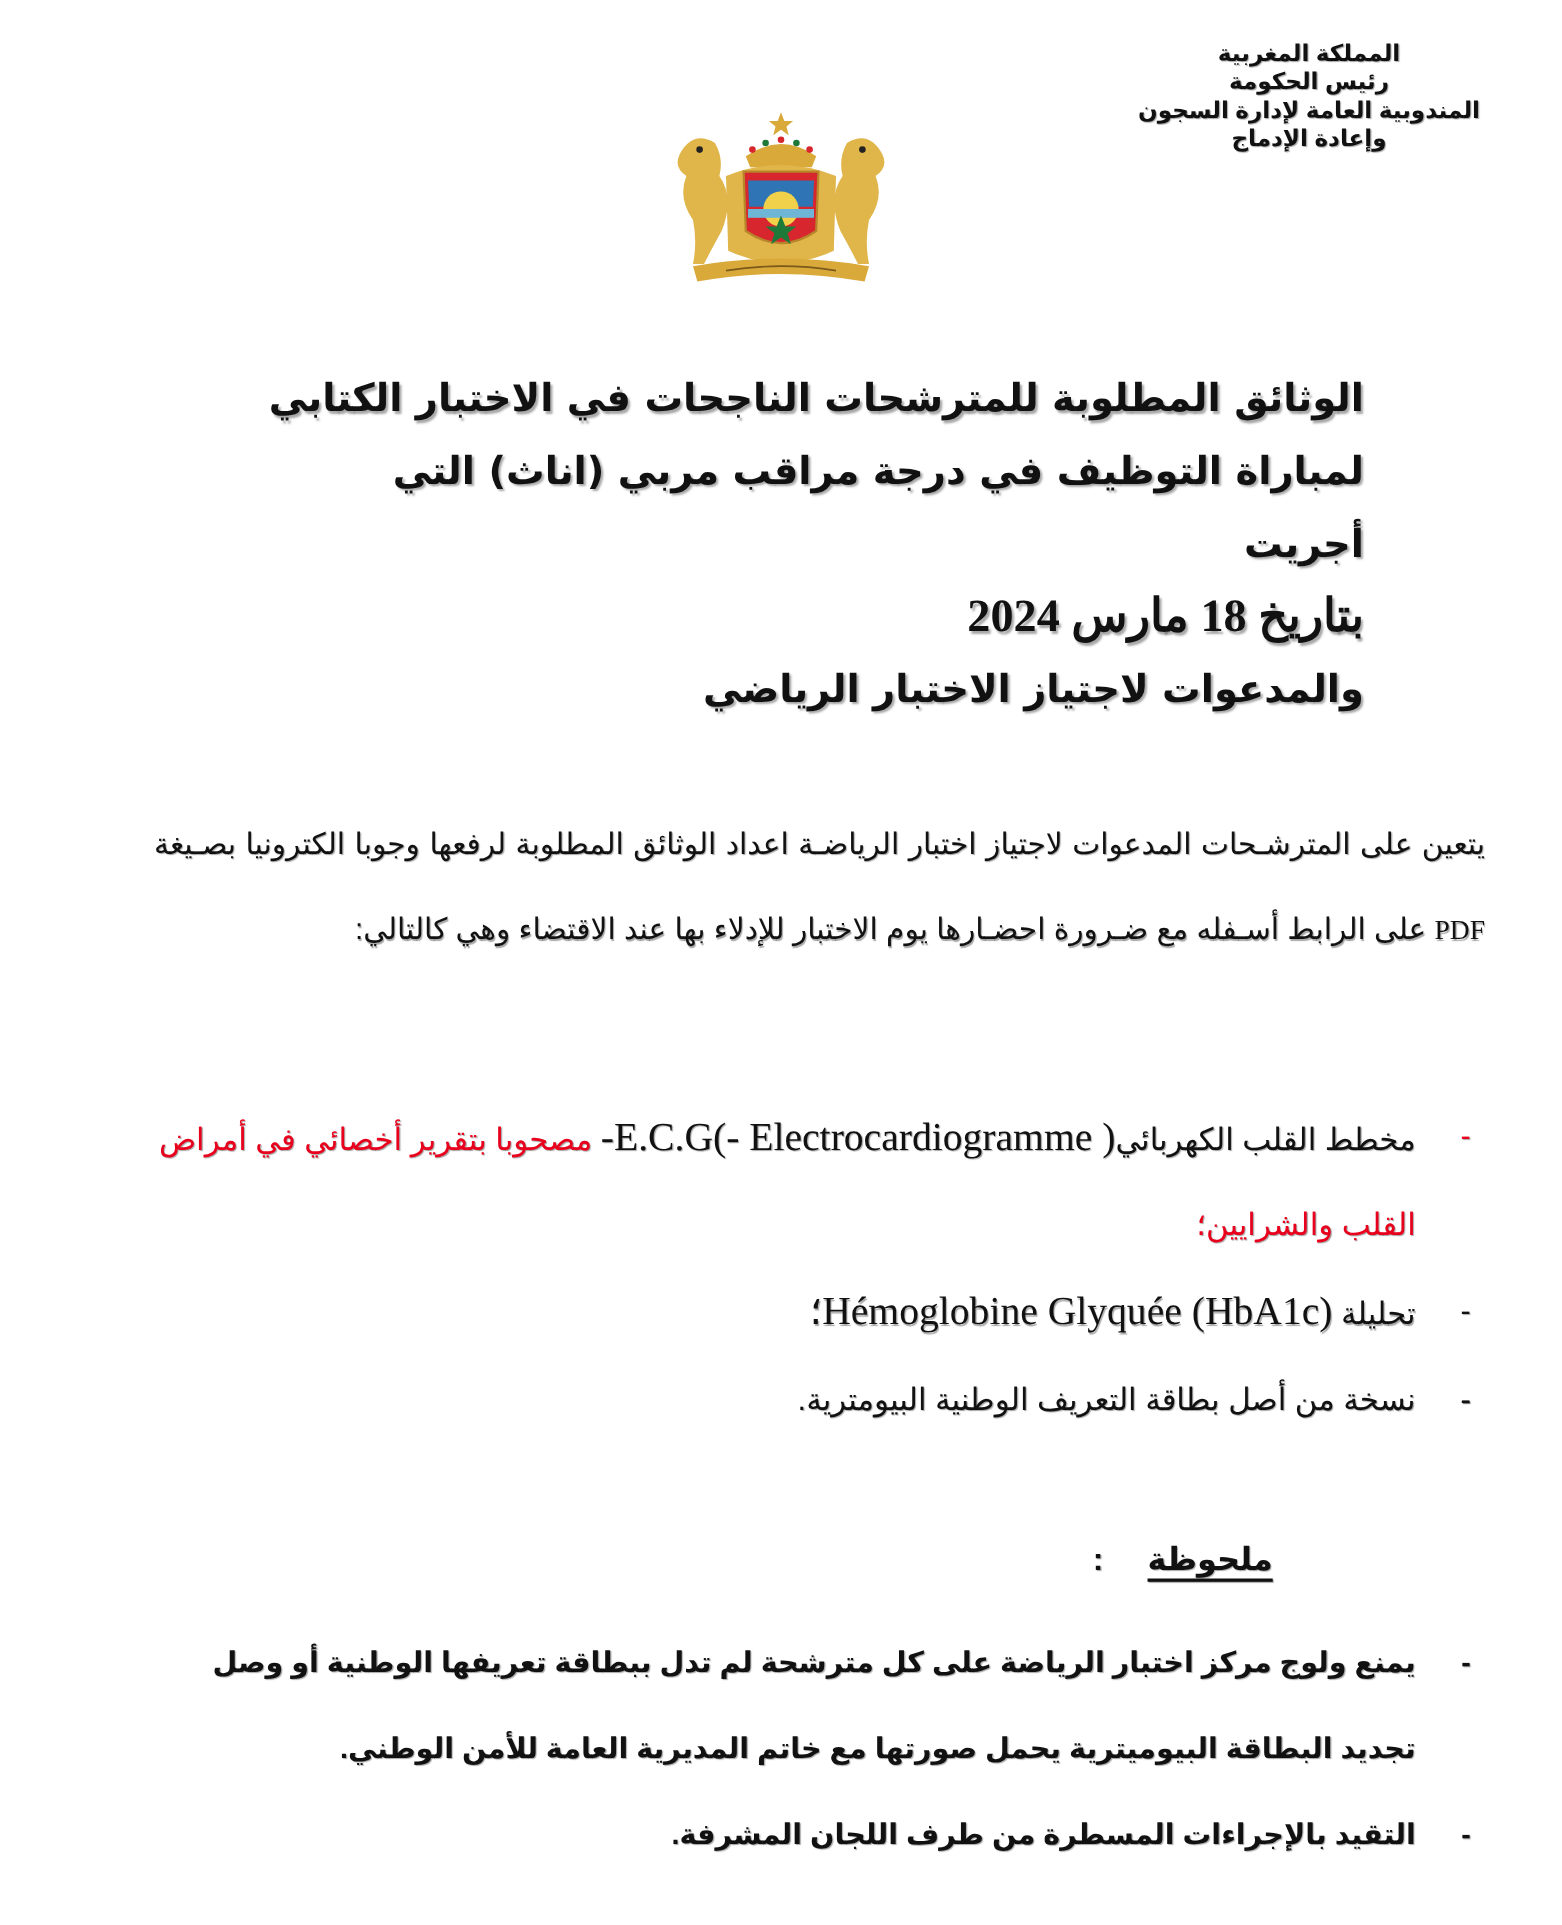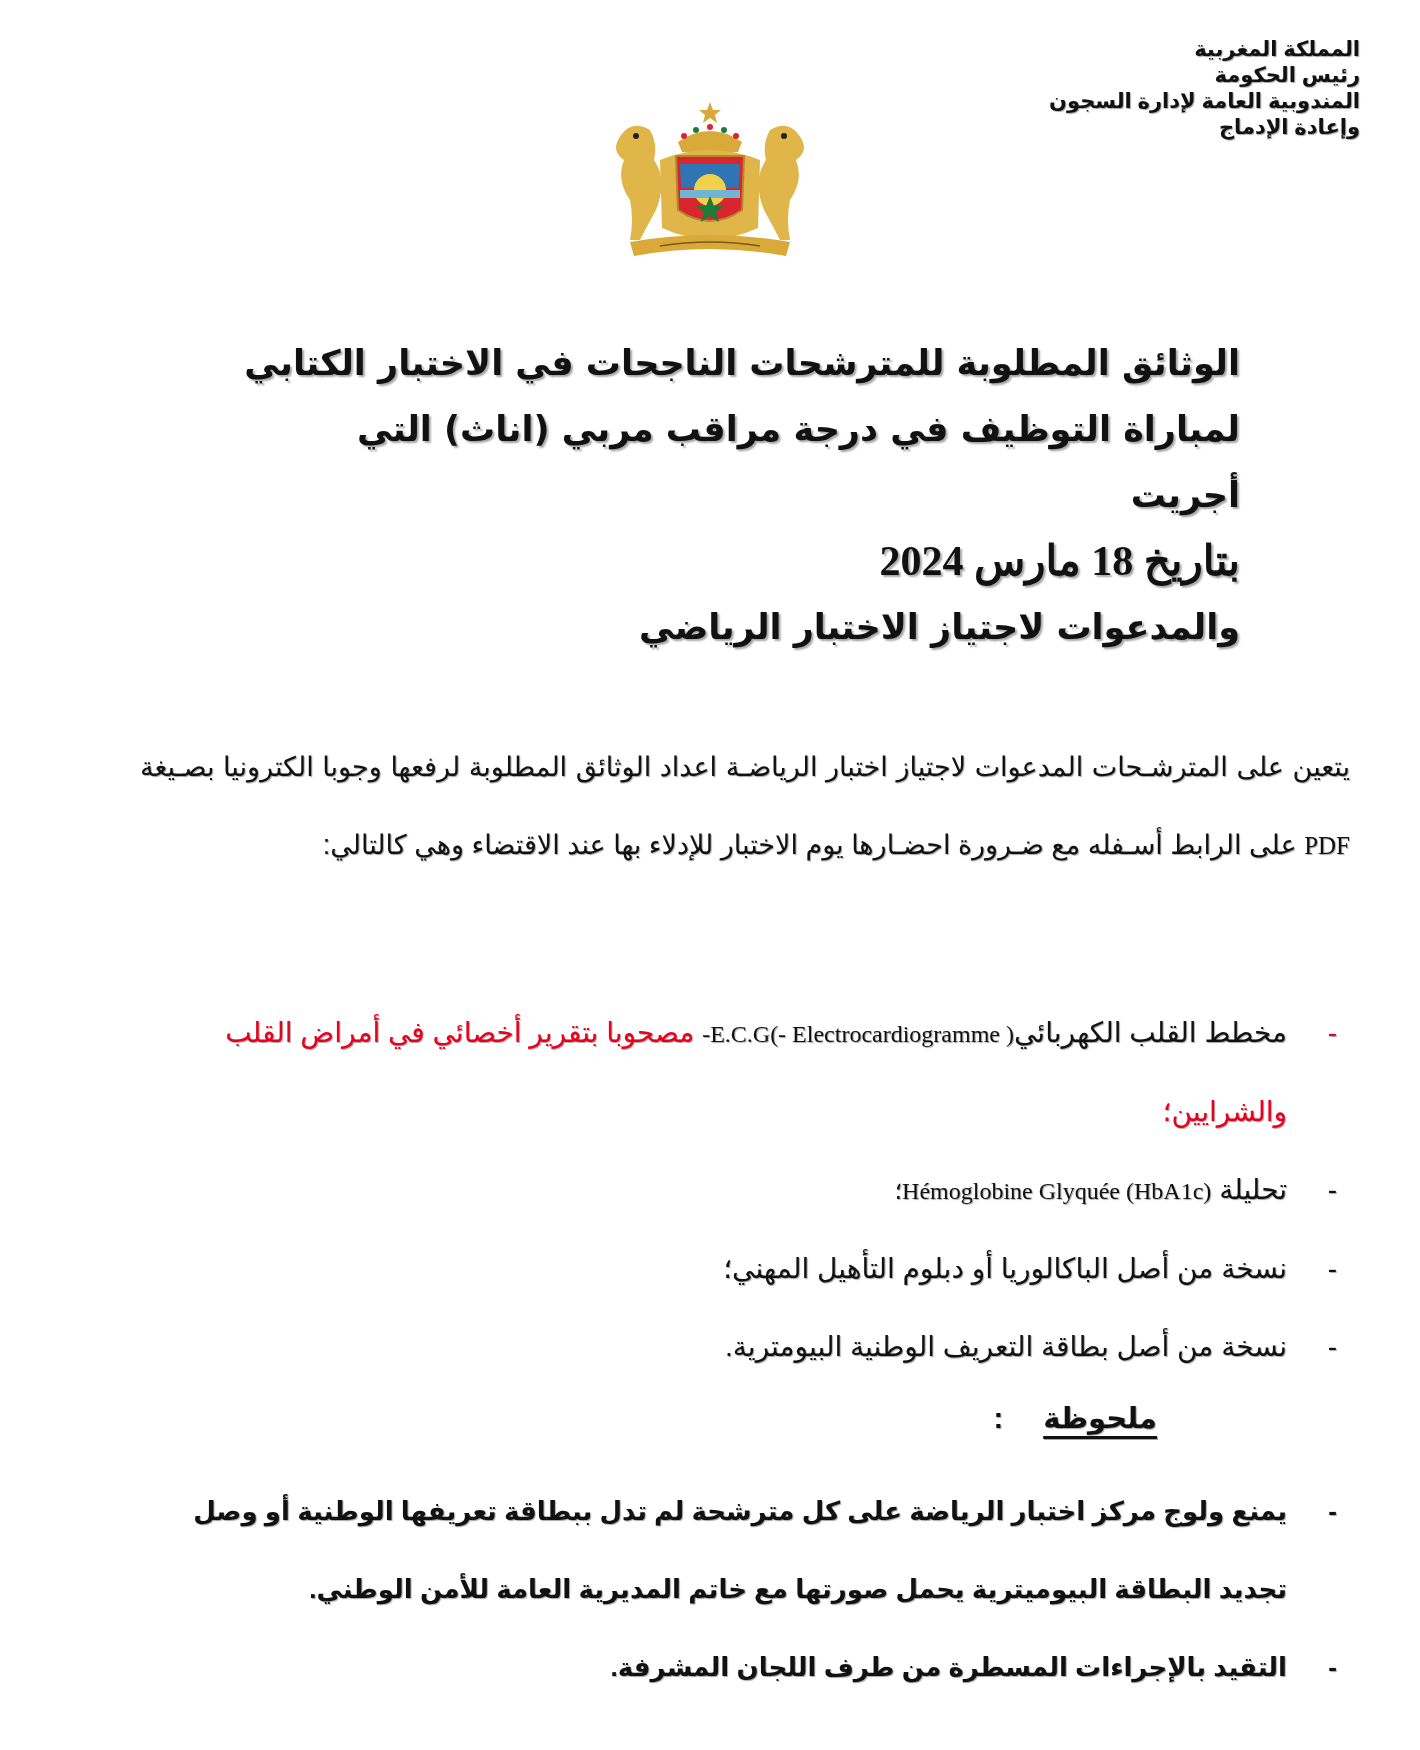--- a/index.html
+++ b/index.html
@@ -3,21 +3,21 @@
   <meta charset="utf-8">
   <style>
     * { box-sizing: border-box; margin: 0; padding: 0; }
     html, body { width: 1420px; height: 1750px; background: #ffffff; overflow: hidden; }
     body { position: relative; font-family: "Liberation Sans", "DejaVu Sans", sans-serif; color: #111; direction: rtl; }
 
     .shadow { text-shadow: 1px 1px 1px rgba(0,0,0,0.35); }
 
     .header-block {
       position: absolute; top: 36px; right: 60px; width: 340px;
-      text-align: right; font-weight: bold; font-size: 21px; line-height: 26px;
+      text-align: center; font-weight: bold; font-size: 21px; line-height: 26px;
     }
 
     .emblem { position: absolute; left: 600px; top: 100px; width: 220px; height: 160px; }
 
     .title-block {
       position: absolute; top: 330px; left: 240px; width: 1000px;
       text-align: right; font-weight: bold;
       font-family: "DejaVu Sans", "Liberation Sans", sans-serif;
       font-size: 35px; line-height: 66px;
       text-shadow: 2px 2px 2px rgba(0,0,0,0.35);
@@ -27,21 +27,21 @@
     .intro {
       position: absolute; top: 728px; right: 70px; width: 1210px;
       font-size: 27px; line-height: 78px; text-align: justify;
       font-family: "Liberation Sans", sans-serif; font-stretch: condensed;
     }
     .intro .latin { font-family: "Liberation Serif", serif; font-size: 25px; }
 
     .list { position: absolute; right: 75px; width: 1210px; list-style: none; }
     .list li { position: relative; padding-right: 58px; font-size: 28px; line-height: 78px; }
     .list li .dash { position: absolute; right: 8px; top: 0; }
-    .list .latin { font-family: "Liberation Serif", serif; font-size: 24px; }
+    .list .latin { font-family: "Liberation Serif", serif; font-size: 36px; }
     .red { color: #e8001c; }
 
     .docs-list { top: 994px; }
     .note-title {
       position: absolute; top: 1398px; right: 263px;
       font-weight: bold; font-size: 29px; line-height: 40px;
     }
     .note-title .u { text-decoration: underline; text-underline-offset: 8px; text-decoration-thickness: 3px; margin-left: 32px; }
     .notes-list { top: 1472px; }
     .notes-list li { font-weight: bold; font-size: 26px; }
@@ -104,21 +104,20 @@
     <span>مخطط القلب الكهربائي</span><span class="latin">E.C.G(- Electrocardiogramme )-</span>
     <span class="red">مصحوبا بتقرير أخصائي في أمراض القلب والشرايين؛</span>
   </li>
   <li>
     <span class="dash">-</span>
     <span>تحليلة</span>
     <span class="latin">(Hémoglobine Glyquée (HbA1c؛</span>
   </li>
   <li>
     <span class="dash">-</span>
-    <span>نسخة من أصل الباكالوريا أو دبلوم التأهيل المهني؛</span>
   </li>
   <li>
     <span class="dash">-</span>
     <span>نسخة من أصل بطاقة التعريف الوطنية البيومترية.</span>
   </li>
 </ul>
 
 <div class="note-title shadow">
   <span class="u">ملحوظة</span><span> :</span>
 </div>

